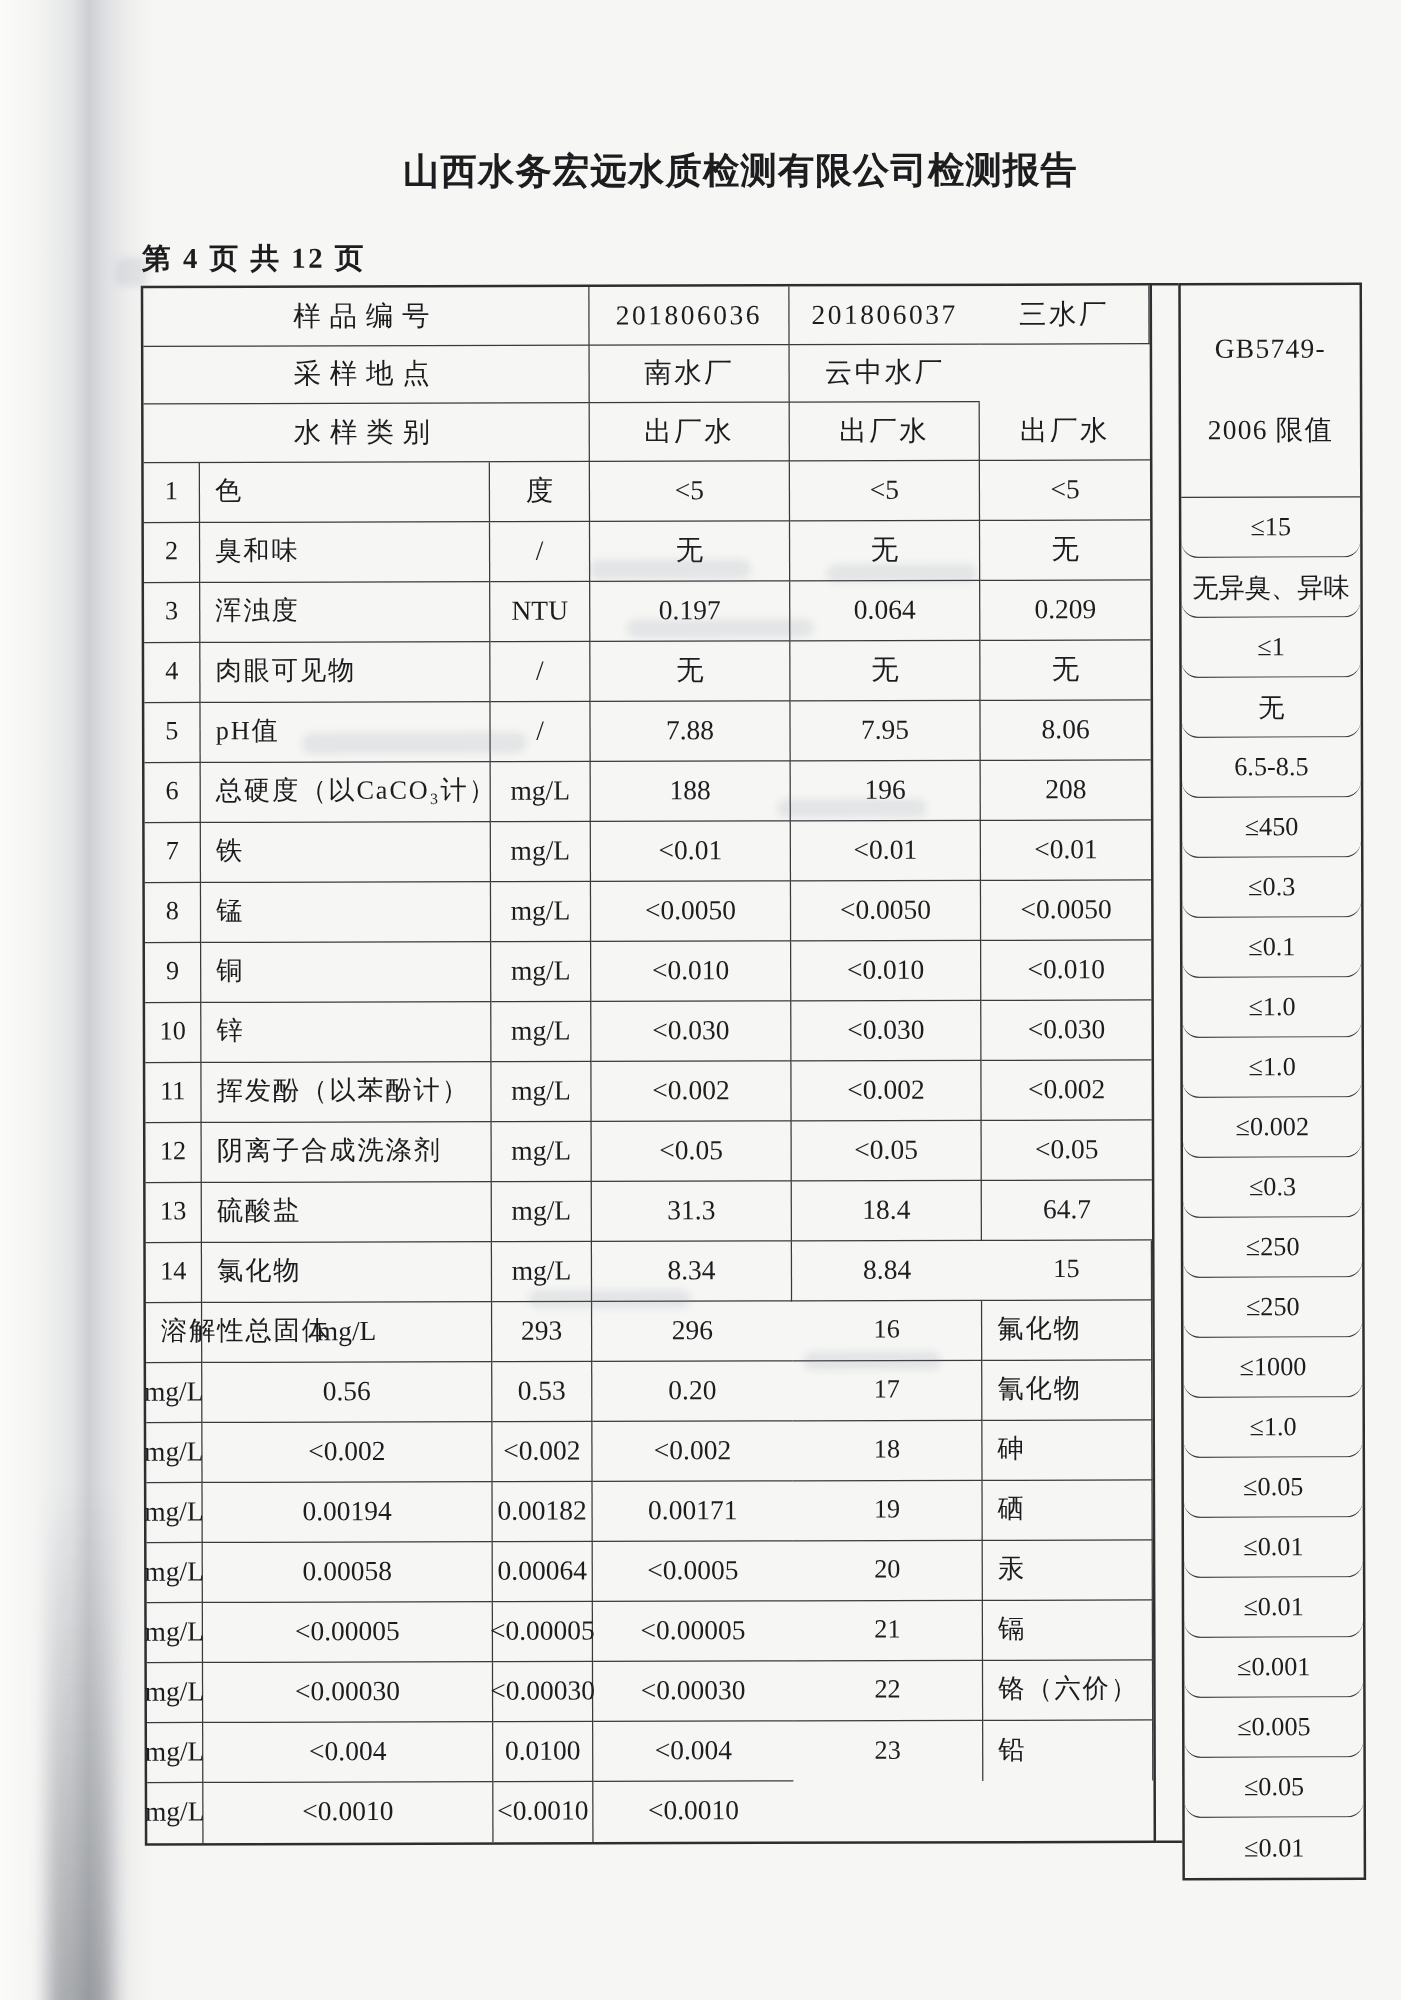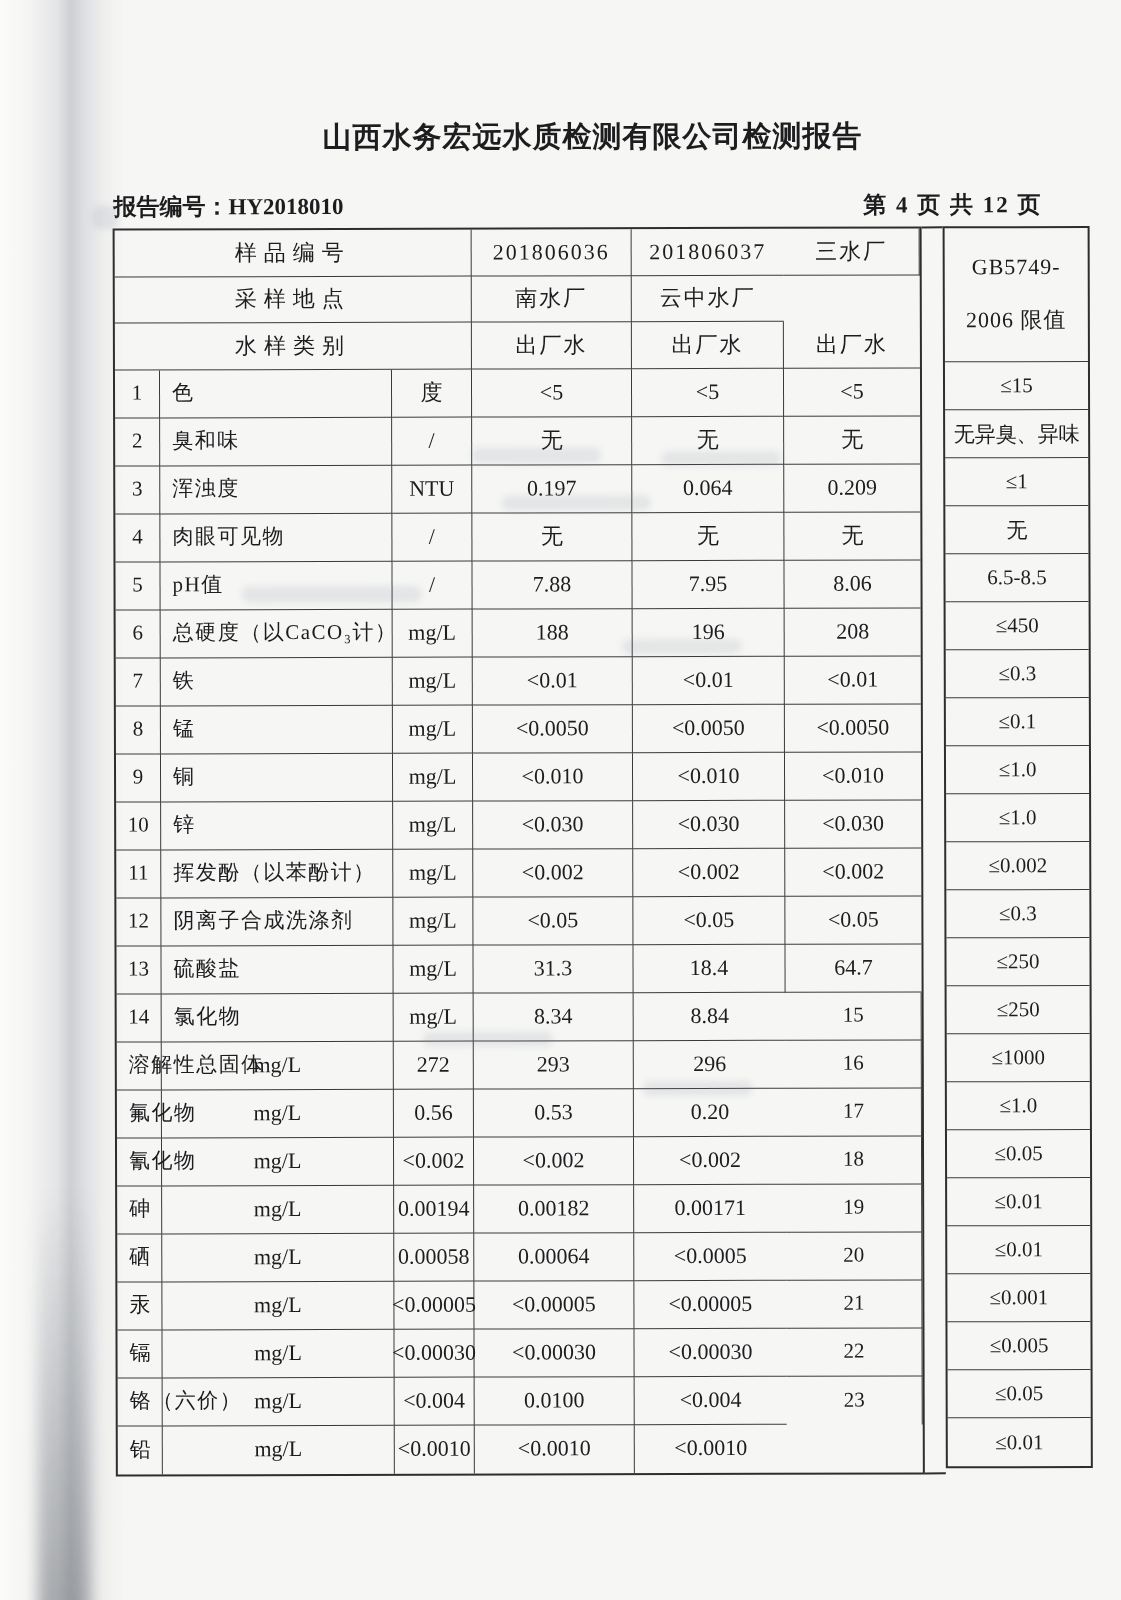--- a/index.html
+++ b/index.html
@@ -53,49 +53,48 @@
   .cell.num{font-size:21px;}
   .cell.val3,.cell.hval3{border-right:none;}
   .main-table > :nth-last-child(-n+6){border-bottom:none;}
 
   .spacer{
     width:21px;height:1247.5px;box-sizing:border-box;align-self:flex-start;
     border-top:2px solid #2e2e30;border-bottom:2px solid #2e2e30;
   }
   .limit-col{box-sizing:border-box;width:147px;border:2px solid #2e2e30;}
   .limit-title{
-    box-sizing:border-box;height:134px;border-bottom:1.5px solid #3a3a3c;
+    box-sizing:border-box;height:170px;border-bottom:1.5px solid #3a3a3c;
     display:flex;flex-direction:column;justify-content:space-evenly;align-items:center;
     font-size:22px;letter-spacing:1px;
   }
   .limit-cell{
     box-sizing:border-box;height:48px;border-bottom:1.5px solid #3a3a3c;
     display:flex;align-items:center;justify-content:center;
-    font-size:21px;white-space:nowrap;
+    font-size:21px;white-space:nowrap;border-radius:13px;
   }
   .limit-cell:last-child{border-bottom:none;}
 
   
   .smudge{
     position:absolute;background:rgba(104,116,136,0.13);
     filter:blur(3px);border-radius:8px;pointer-events:none;
   }
 </style>
 </head>
 <body>
 
 <div class="curl"></div>
 <div class="curl-bottom"></div>
 
 <div class="document">
 
   <div class="title">山西水务宏远水质检测有限公司检测报告</div>
 
   <div class="subheader">
-    <span>报告编号：HY2018010</span>
     <span class="page-indicator">第 4 页 共 12 页</span>
   </div>
 
   <div class="table-wrap">
 
     <div class="main-table" id="main-table">
 
       <div class="cell hlabel">样品编号</div>
       <div class="cell hval">201806036</div>
       <div class="cell hval hval3">201806037</div>
@@ -189,21 +188,20 @@
         <div class="cell val">18.4</div>
         <div class="cell val val3">64.7</div>
         <div class="cell num">14</div>
         <div class="cell name">氯化物</div>
         <div class="cell unit">mg/L</div>
         <div class="cell val">8.34</div>
         <div class="cell val val3">8.84</div>
         <div class="cell num">15</div>
         <div class="cell name">溶解性总固体</div>
         <div class="cell unit">mg/L</div>
-        <div class="cell val">272</div>
         <div class="cell val">293</div>
         <div class="cell val val3">296</div>
         <div class="cell num">16</div>
         <div class="cell name">氟化物</div>
         <div class="cell unit">mg/L</div>
         <div class="cell val">0.56</div>
         <div class="cell val">0.53</div>
         <div class="cell val val3">0.20</div>
         <div class="cell num">17</div>
         <div class="cell name">氰化物</div>

